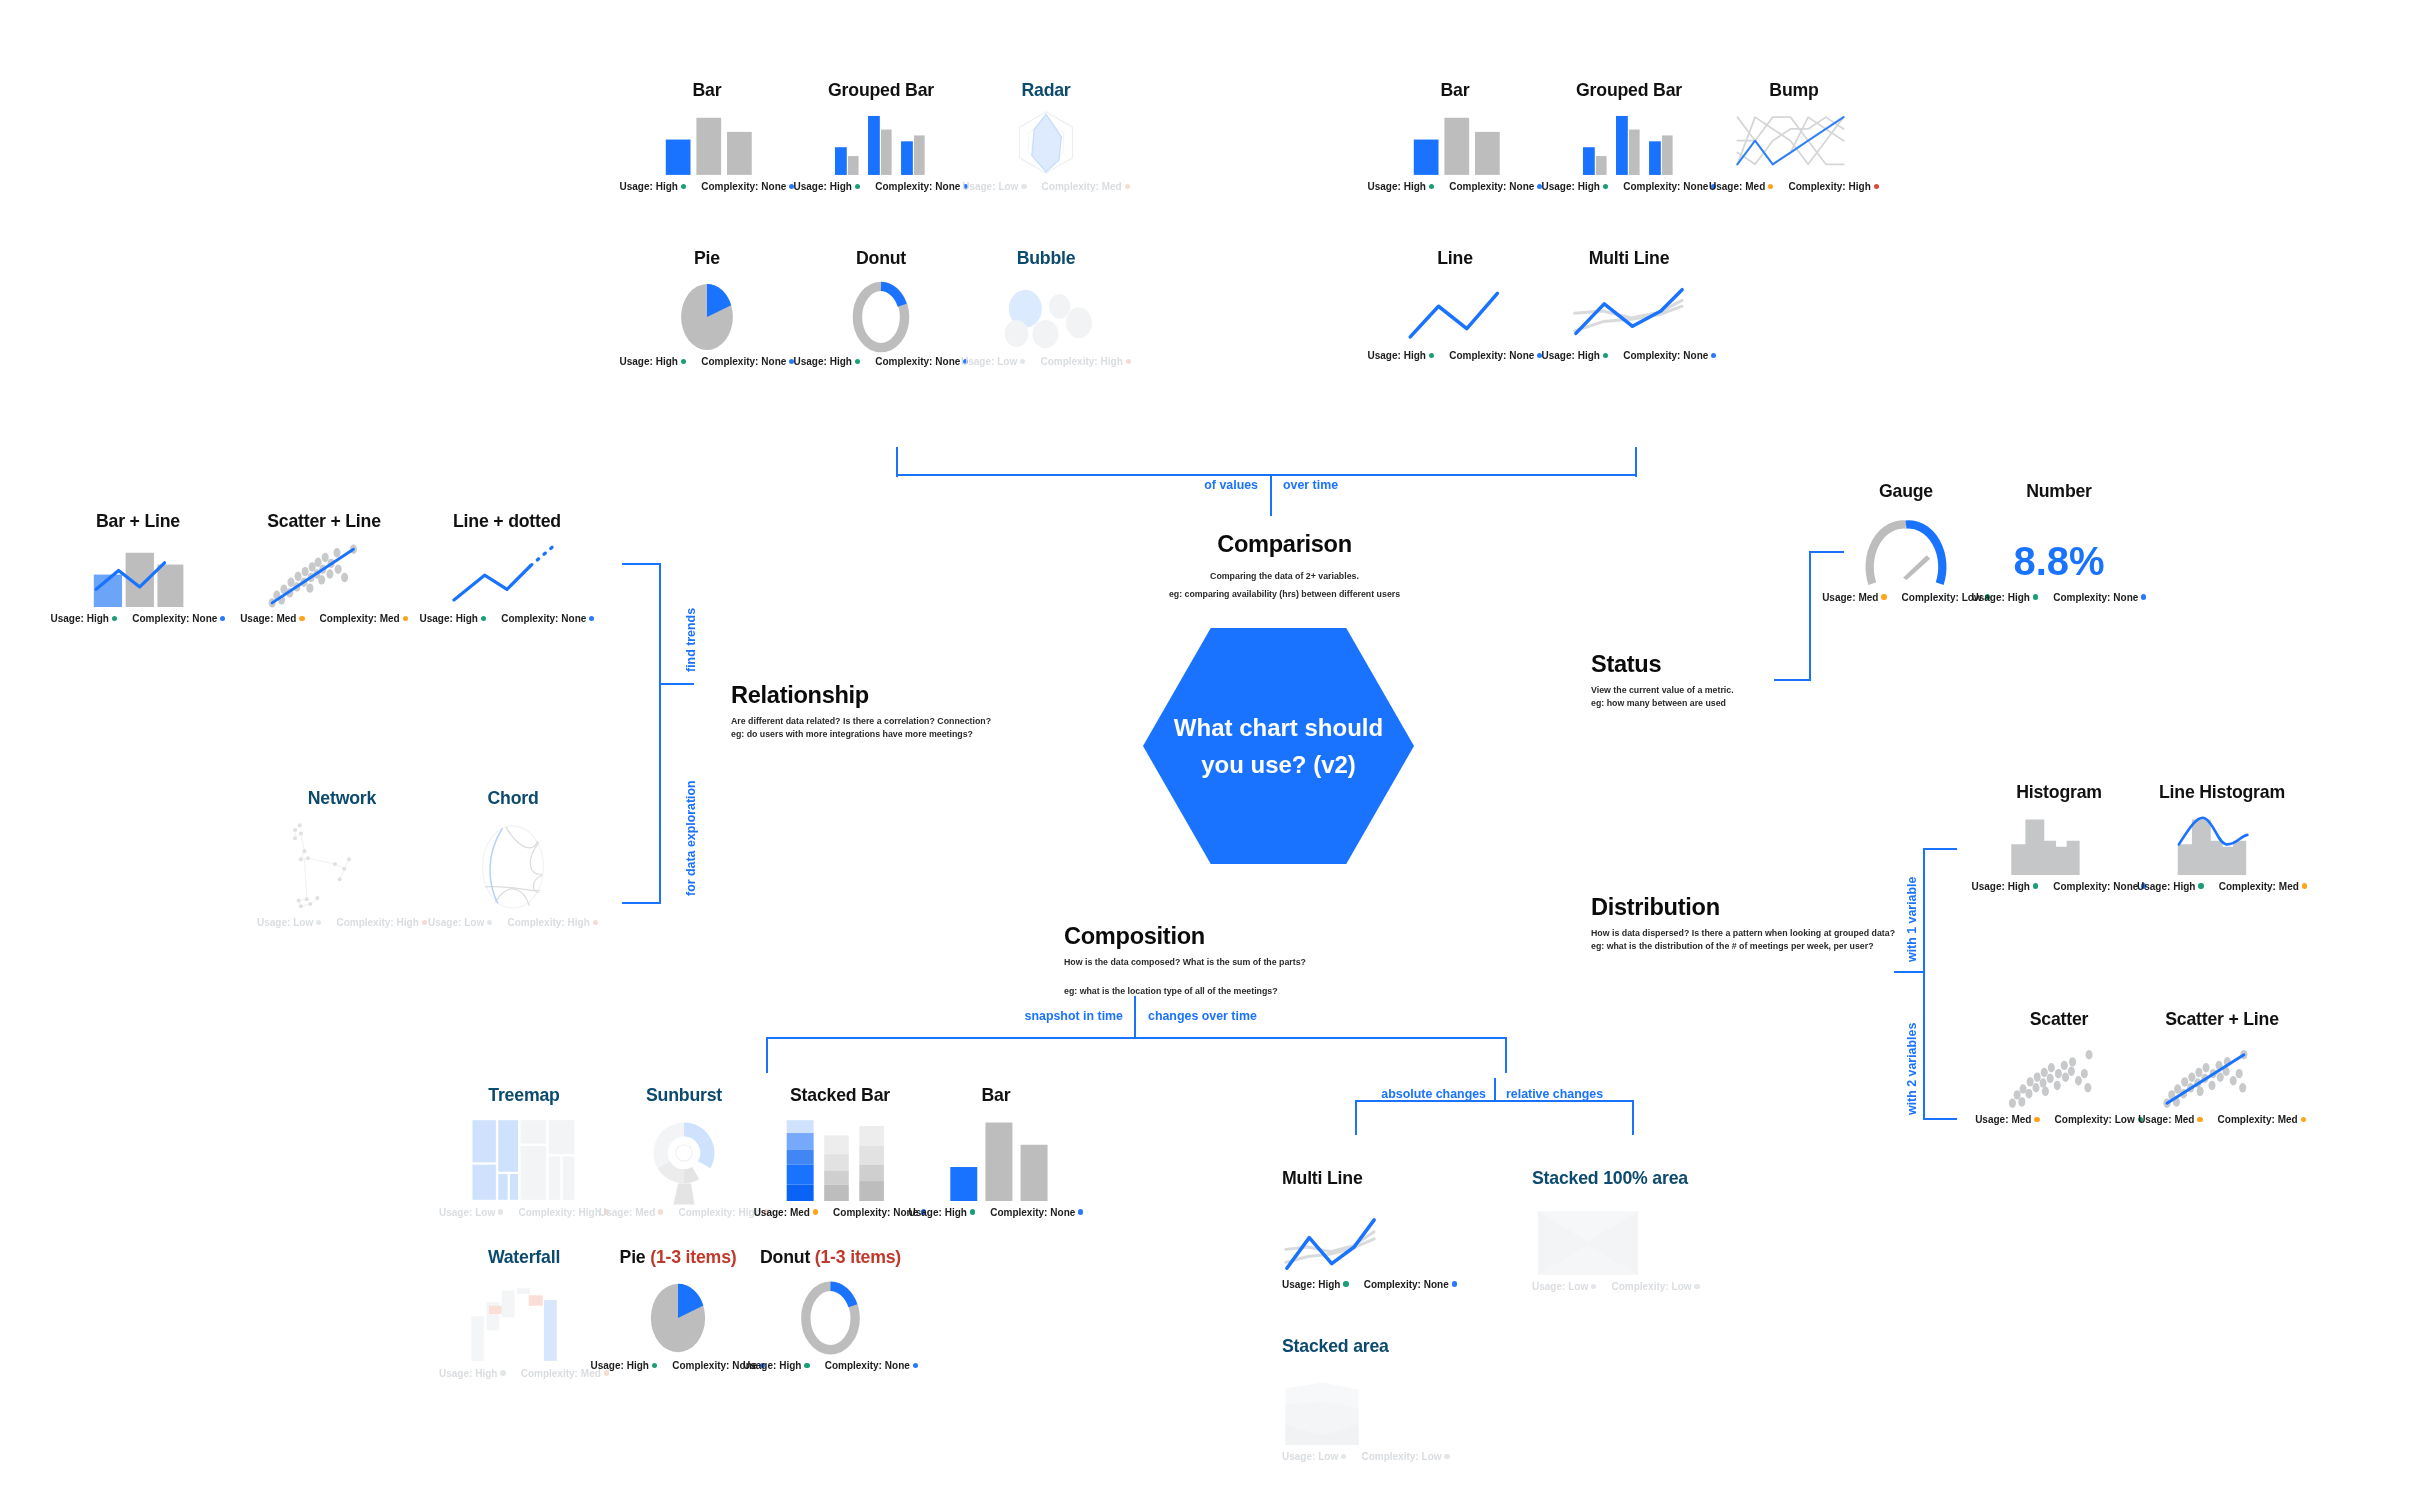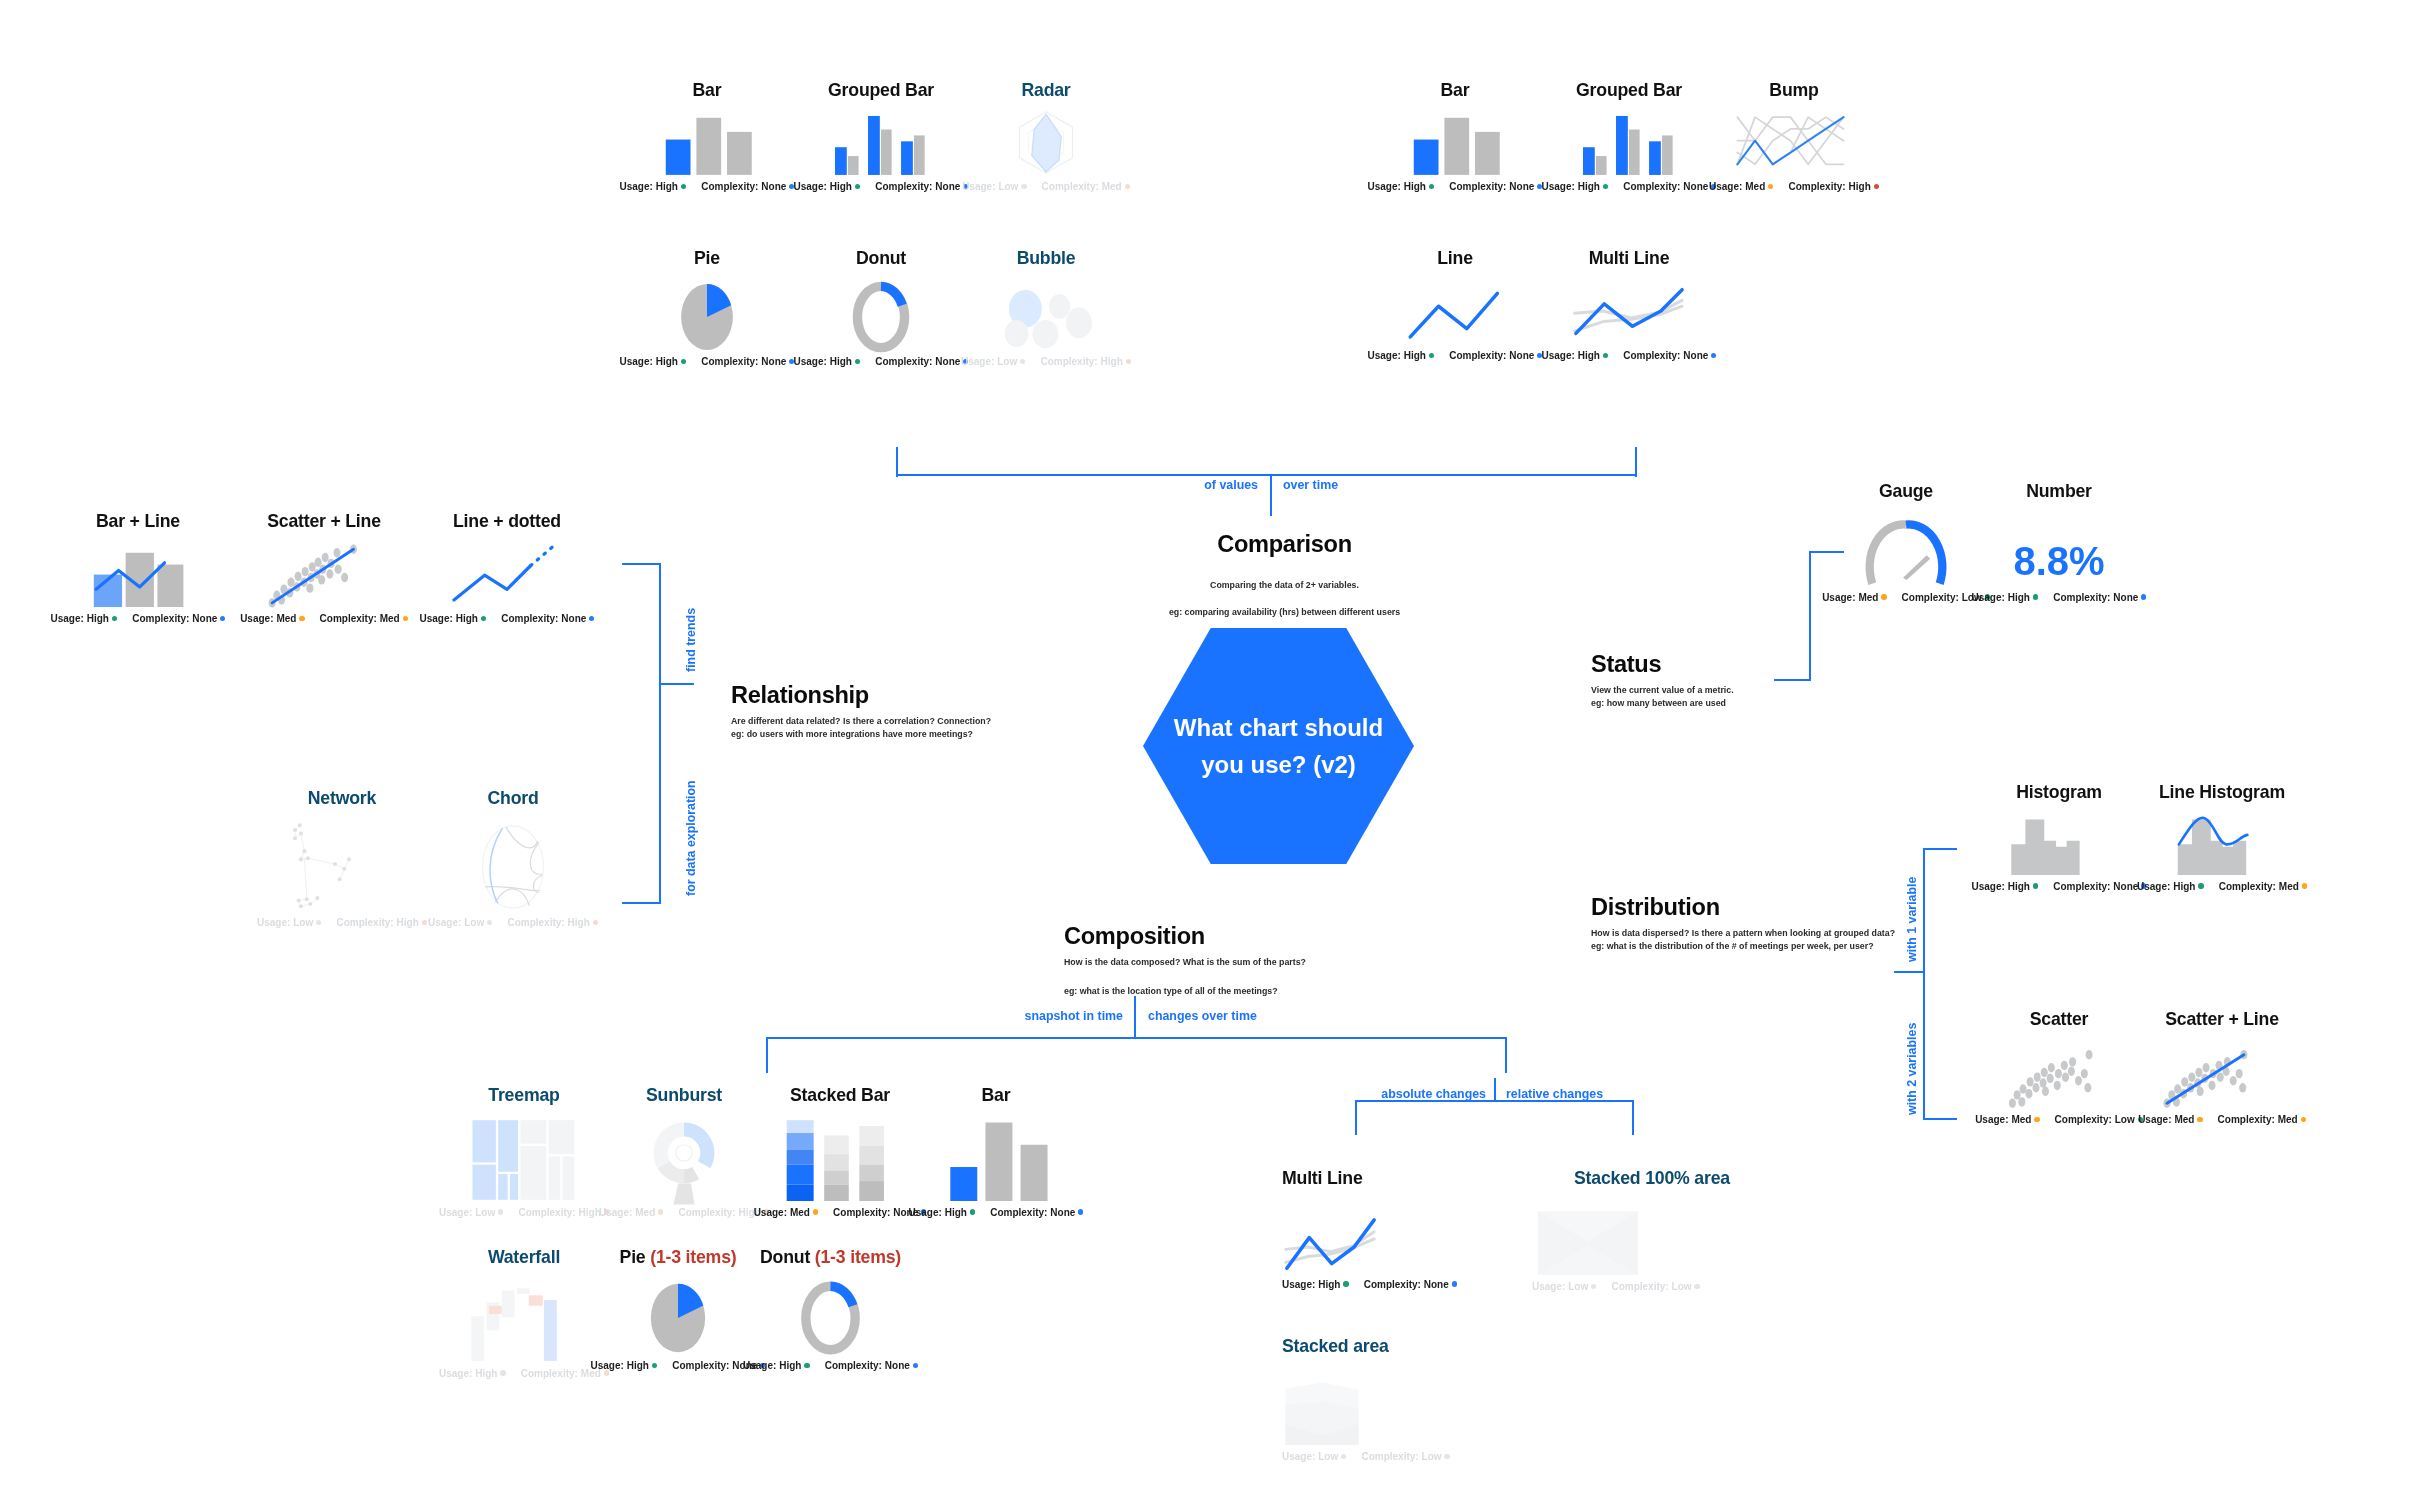--- a/index.html
+++ b/index.html
@@ -85,21 +85,21 @@
 
 <div class="hex" style="left:1143px;top:628px;width:271px;height:236px;">
   <div style="white-space:pre-line;">What chart should
 you use? (v2)</div>
 </div>
 
 <div class="abs" style="left:1196px;top:533px;text-align:center;width:177px;">
   <div class="cat-h">Comparison</div>
 </div>
 <div class="abs" style="left:1155px;top:566px;width:259px;text-align:center;">
-  <div class="cat-p" style="margin:13px;">Comparing the data of 2+ variables.</div>
+  <div class="cat-p" style="margin:4px;">Comparing the data of 2+ variables.</div>
   <div class="cat-p" style="margin:0;">eg: comparing availability (hrs) between different users</div>
 </div>
 
 <div class="abs" style="left:731px;top:684px;">
   <div class="cat-h">Relationship</div>
   <div class="cat-p" style="margin-top:7px;">Are different data related? Is there a correlation? Connection?</div>
   <div class="cat-p" style="margin-top:0;">eg: do users with more integrations have more meetings?</div>
 </div>
 
 <div class="abs" style="left:1591px;top:653px;">
@@ -947,21 +947,21 @@
       </span>
     <span class="m">
         <span>Complexity:</span>
         <span>None</span>
         <i class="dot d-blue"></i>
       </span>
   </div>
 </div>
 
 <div class="card faded" style="left:1532px;top:1170px;width:165px;">
-  <div class="ttl" style="text-align:left;margin-left:42px;">Stacked 100% area</div>
+  <div class="ttl" style="text-align:left;">Stacked 100% area</div>
   <div class="viz" style="margin-top:23.6px;">
     <svg width="165" height="64" viewBox="0 0 280 108">
       <rect x="10" y="0" width="170" height="108" fill="#f6f7f8"></rect>
       <path d="M10,0 L95,52 L180,0 L180,108 L10,108 Z" fill="#f3f4f5"></path>
       <path d="M10,108 L95,58 L180,108 Z" fill="#f5f6f7"></path>
     </svg>
   </div>
   <div class="meta" style="justify-content:flex-start;">
     <span class="m">
         <span>Usage:</span>

